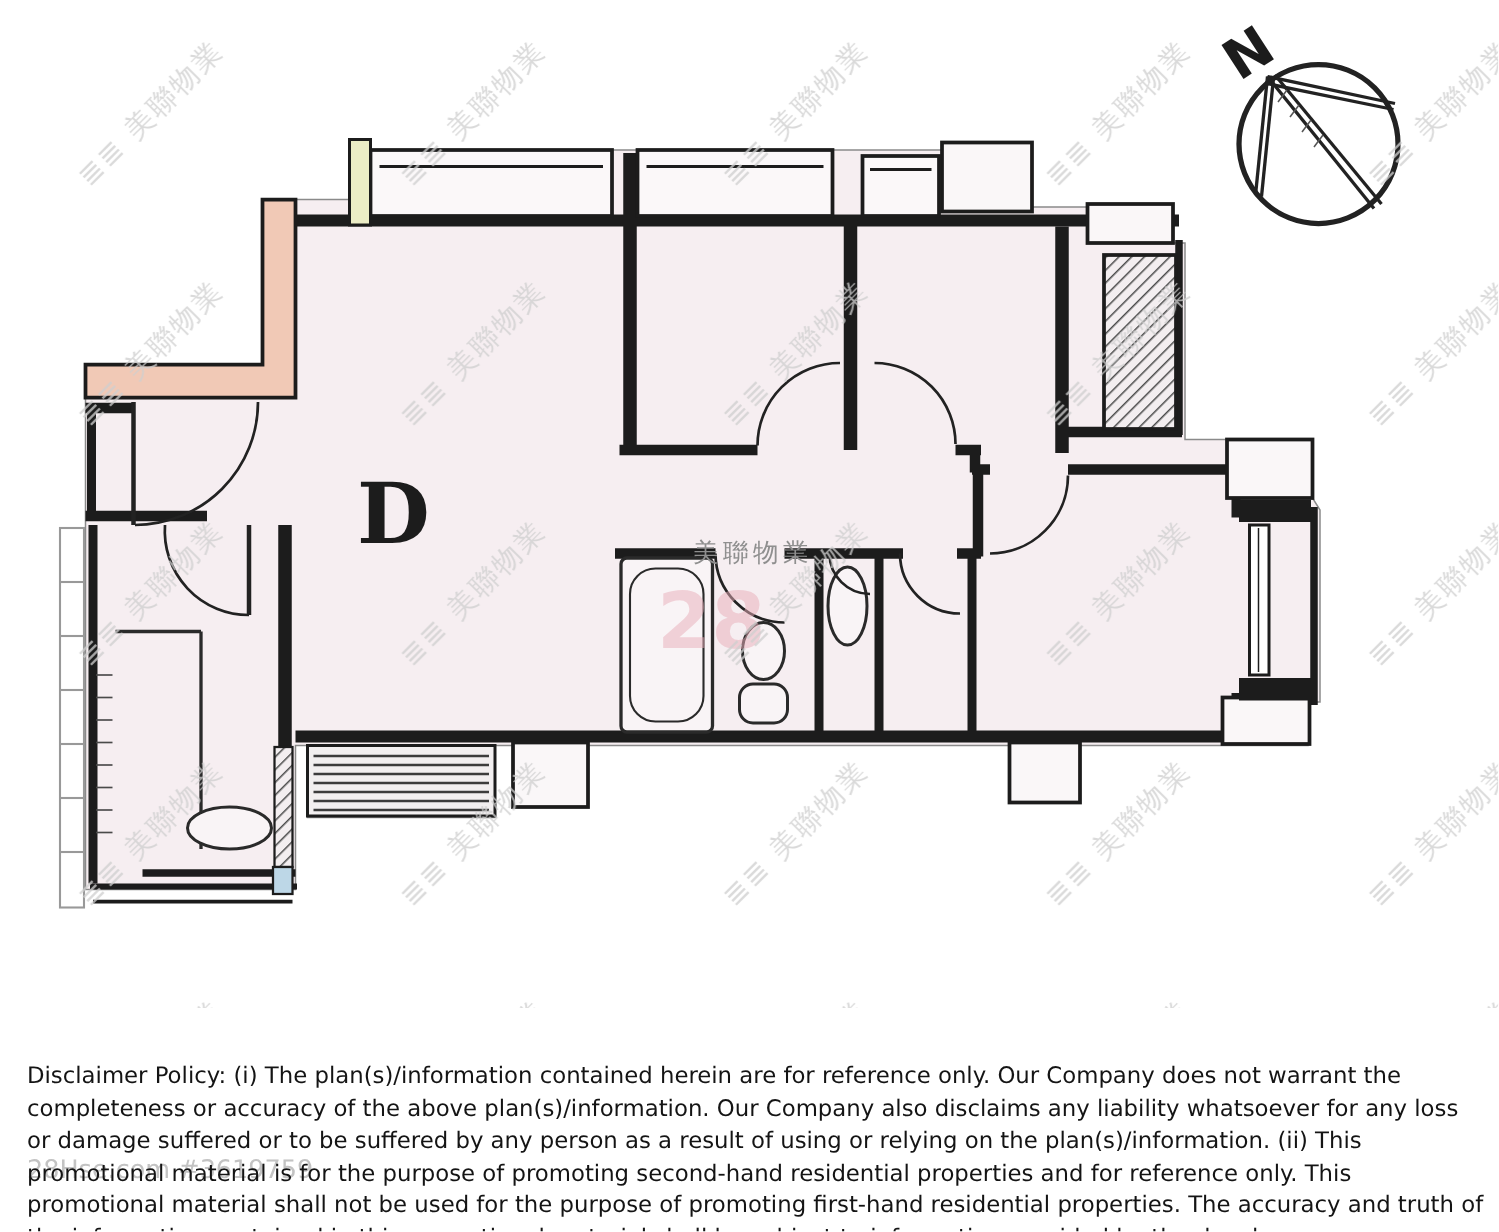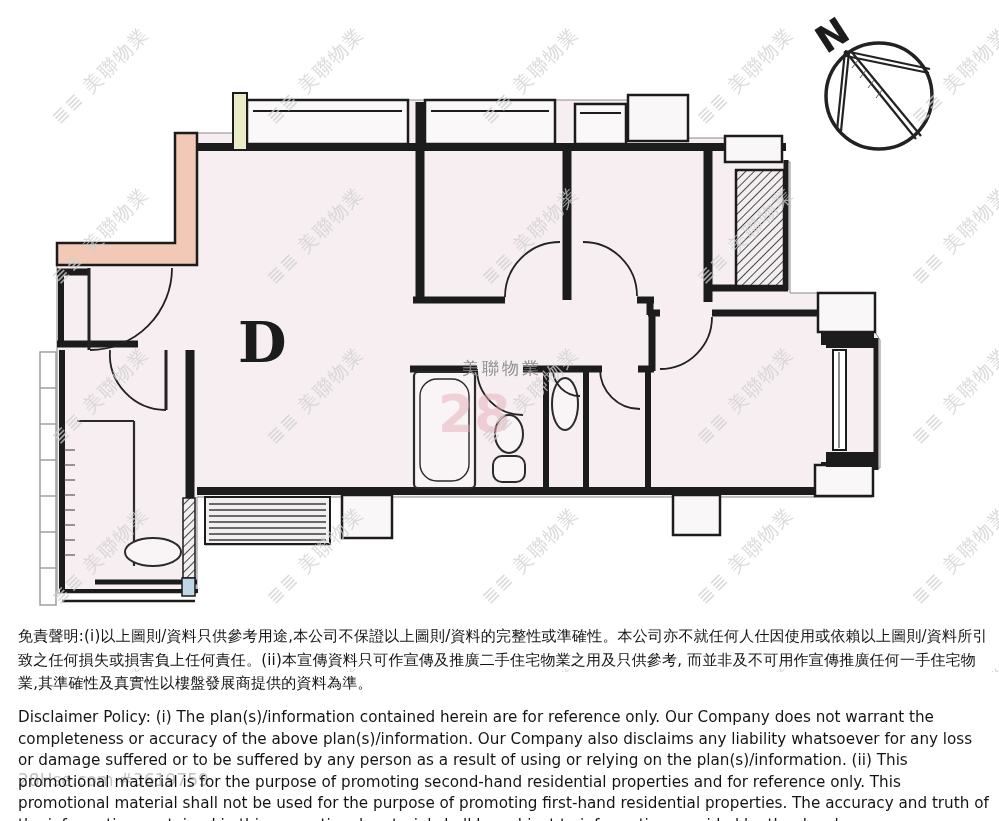--- a/index.html
+++ b/index.html
@@ -178,17 +178,16 @@
     <text x="816" y="48" font-size="37" font-weight="bold" fill="#1c1c1c" transform="rotate(-33 832 34)">N</text>
   </g>
 
   <text x="462" y="374" font-size="17" letter-spacing="3" fill="#8f8f8f">美聯物業</text>
 
   <text x="438" y="432" font-size="52" font-weight="bold" fill="#e9aeb9" opacity="0.5">28</text>
 
   <rect x="0" y="0" width="999" height="672" fill="url(#wmPattern)" opacity="0.9"></rect>
 </svg>
 
-  <div id="disc-zh" class="disclaimer">免責聲明:(i)以上圖則/資料只供參考用途,本公司不保證以上圖則/資料的完整性或準確性。本公司亦不就任何人仕因使用或依賴以上圖則/資料所引致之任何損失或損害負上任何責任。(ii)本宣傳資料只可作宣傳及推廣二手住宅物業之用及只供參考, 而並非及不可用作宣傳推廣任何一手住宅物業,其準確性及真實性以樓盤發展商提供的資料為準。</div>
   <div id="disc-en" class="disclaimer">Disclaimer Policy: (i) The plan(s)/information contained herein are for reference only. Our Company does not warrant the completeness or accuracy of the above plan(s)/information. Our Company also disclaims any liability whatsoever for any loss or damage suffered or to be suffered by any person as a result of using or relying on the plan(s)/information. (ii) This promotional material is for the purpose of promoting second-hand residential properties and for reference only. This promotional material shall not be used for the purpose of promoting first-hand residential properties. The accuracy and truth of the information contained in this promotional material shall be subject to information provided by the developers.</div>
 
   <div id="listing-ref">28Hse.com #3619759</div>
 </div>
 
 </body></html>

